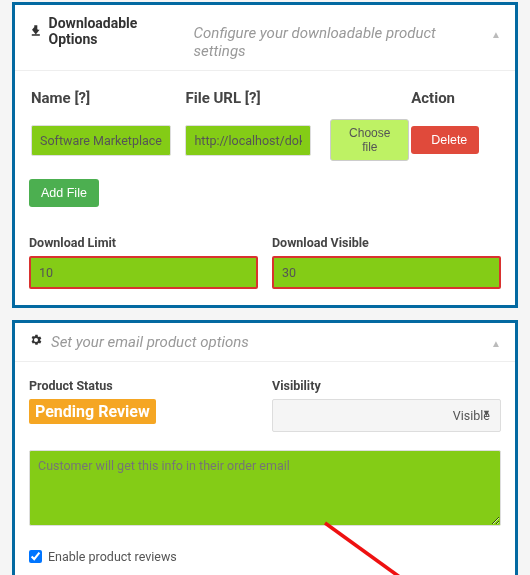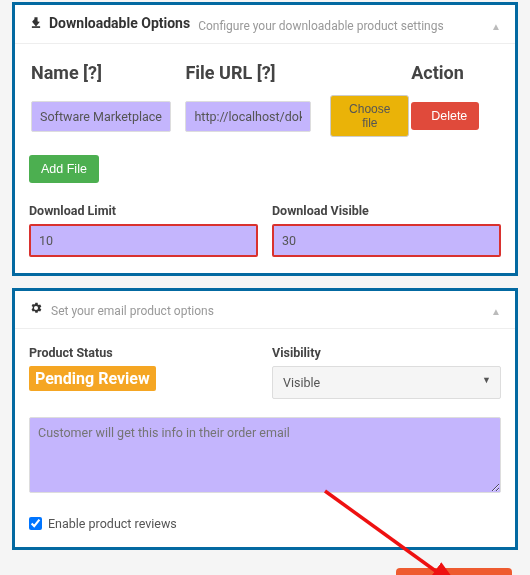--- a/index.html
+++ b/index.html
@@ -26,21 +26,22 @@
   .panel-hdr .ttl {
     font-weight: 700;
     color: #333;
     font-size: 14px;
     display: flex;
     align-items: center;
     gap: 6px;
   }
   .panel-hdr .sub {
     color: #999;
-    font-size: 12px;
+    font-size: 15px;
+    font-style: italic;
   }
   .toggle {
     margin-left: auto;
     color: #bbb;
     font-size: 10px;
   }
   .panel-body { padding: 16px 14px; }
   .row { display: flex; gap: 14px; align-items: flex-start; }
   .col { flex: 1; }
   label.lbl {
@@ -49,57 +50,57 @@
     color: #444;
     font-size: 12.5px;
     margin-bottom: 6px;
   }
   input[type="text"], textarea, select {
     width: 100%;
     border: 1px solid #ddd;
     padding: 7px 8px;
     font-size: 12.5px;
     color: #555;
-    background: #c4b5fd;
+    background: #84cc16;
     border-radius: 2px;
     font-family: inherit;
   }
   textarea { resize: vertical; }
   .red-border { border: 2px solid #d9322f !important; padding: 6px 7px; }
   .btn {
     display: inline-block;
     padding: 7px 12px;
     border-radius: 3px;
     border: none;
     font-size: 12.5px;
     cursor: pointer;
     color: #fff;
   }
   .btn-choose {
-    background: #eab308;
+    background: #bef264;
     border: 1px solid #ccc;
     color: #555;
     padding: 6px 10px;
     font-size: 12px;
     margin-left: 9px;
   }
   .btn-del { background: #e04a3b; padding-left: 20px; }
   .btn-add { background: #4caf50; }
   .btn-save {
     background: #ee5b2f;
     padding: 10px 16px;
     font-size: 14px;
     border-radius: 4px;
   }
   .file-table { width: 100%; }
   .file-table th {
     text-align: left;
     font-weight: 700;
     color: #444;
-    font-size: 18px;
+    font-size: 15px;
     padding-bottom: 8px;
   }
   .file-table td { padding: 2px 0 10px 0; vertical-align: middle; }
   .file-table .c-name { width: 33%; padding-right: 12px; }
   .file-table .c-url { width: 29%; padding-right: 8px; }
   .file-table .c-choose { width: 19%; }
   .file-table .c-action { width: 19%; text-align: left; }
   .badge {
     display: inline-block;
     background: #f5a623;
@@ -111,20 +112,21 @@
   }
   .sel-wrap {
     position: relative;
   }
   .sel-wrap select {
     appearance: none;
     -webkit-appearance: none;
     background: #f5f5f5;
     border: 1px solid #ddd;
     padding: 8px 10px;
+    text-align: right;
   }
   .sel-wrap:after {
     content: "▼";
     position: absolute;
     right: 10px;
     top: 9px;
     font-size: 9px;
     color: #555;
     pointer-events: none;
   }
@@ -172,21 +174,21 @@
           <td class="c-name"><input type="text" value="Software Marketplace" style=""></td>
           <td class="c-url"><input type="text" value="http://localhost/dokan/w" style=""></td>
           <td class="c-choose"><button class="btn btn-choose">Choose file</button></td>
           <td class="c-action"><button class="btn btn-del">Delete</button></td>
         </tr>
       </tbody>
     </table>
     <div style="margin-top:6px;">
       <button class="btn btn-add">Add File</button>
     </div>
-    <div class="row" style="margin-top:20px;">
+    <div class="row" style="margin-top:28px;">
       <div class="col">
         <label class="lbl">Download Limit</label>
         <input type="text" class="red-border" value="10" style="">
       </div>
       <div class="col">
         <label class="lbl">Download Visible</label>
         <input type="text" class="red-border" value="30" style="">
       </div>
     </div>
   </div>

